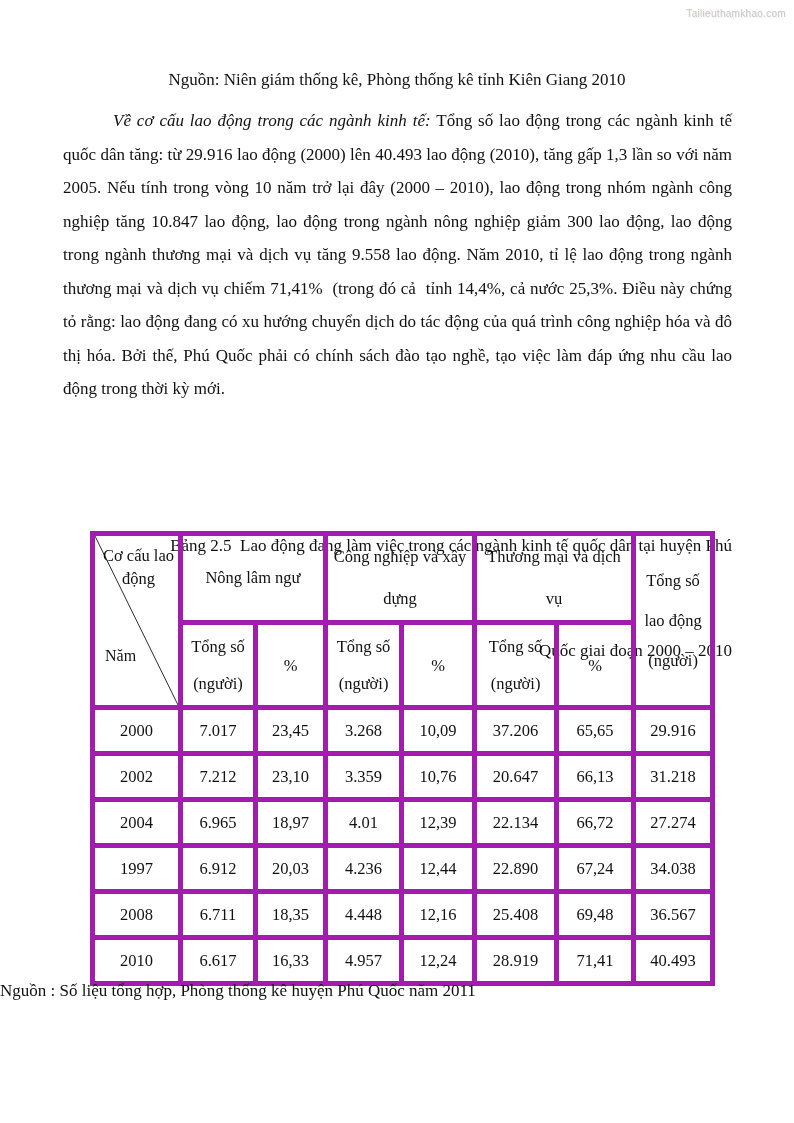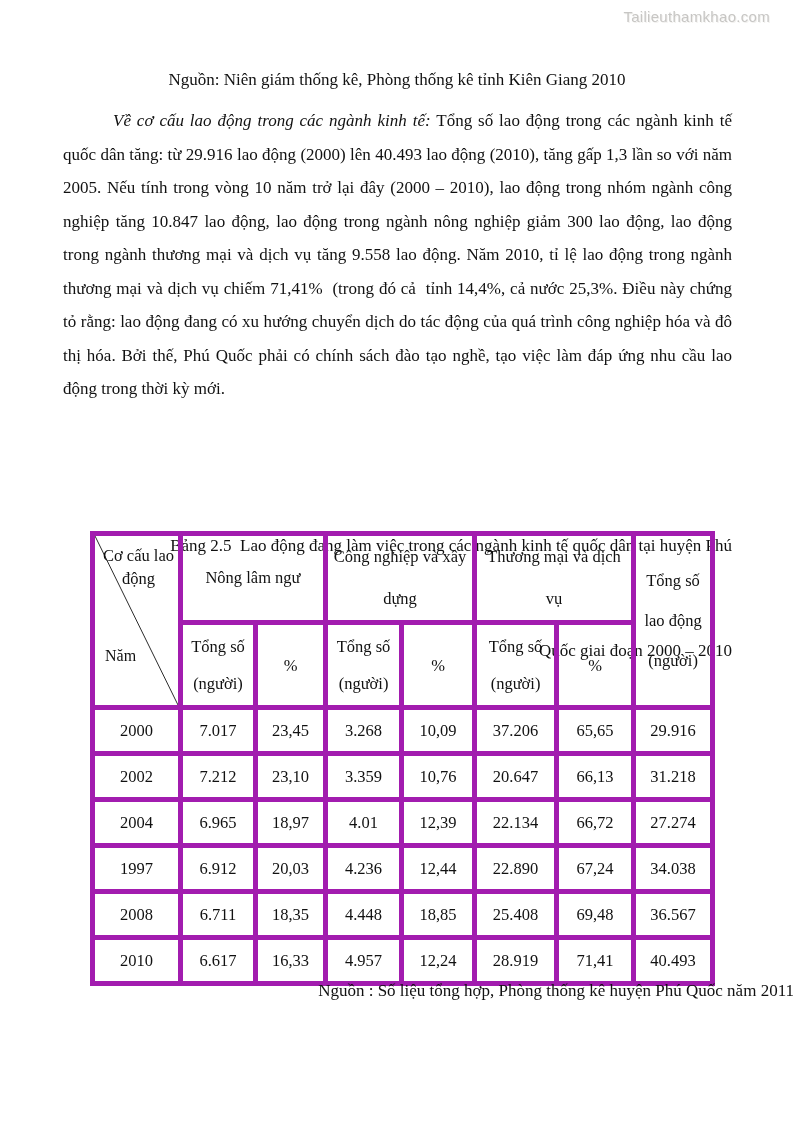--- a/index.html
+++ b/index.html
@@ -10,23 +10,23 @@
     height: 1123px;
     background: #ffffff;
     font-family: "Liberation Serif", "DejaVu Serif", serif;
     color: #111111;
     overflow: hidden;
     margin: 0 auto;
   }
   .watermark {
     position: absolute;
     top: 8px;
-    right: 24px;
+    right: 8px;
     font-family: "Liberation Sans", "DejaVu Sans", sans-serif;
-    font-size: 15px;
+    font-size: 10px;
     color: #c7c6c4;
     text-shadow: 1px 1px 0 #f2f1ef;
     letter-spacing: 0.3px;
   }
   .source-top {
     position: absolute;
     top: 70px;
     left: 0;
     width: 100%;
     text-align: center;
@@ -90,21 +90,21 @@
     bottom: 28px; left: 10px;
     font-size: 16px;
   }
   th.corner-cell svg { position: absolute; top: 0; left: 0; width: 100%; height: 100%; display: block; }
   th.total-col { vertical-align: top; padding-top: 12px; line-height: 40px; }
   .source-bottom {
     position: absolute;
     top: 981px;
     left: 0;
     width: 100%;
-    text-align: right;
+    text-align: left;
     font-size: 17px;
     white-space: pre-wrap;
   }
 </style>
 </head>
 <body>
 
 <div class="page">
 
   <div class="watermark">Tailieuthamkhao.com</div>
@@ -204,21 +204,21 @@
           <td class="data-cell">12,44</td>
           <td class="data-cell">22.890</td>
           <td class="data-cell">67,24</td>
           <td class="data-cell">34.038</td>
         </tr>
         <tr>
           <td class="year-cell">2008</td>
           <td class="data-cell">6.711</td>
           <td class="data-cell">18,35</td>
           <td class="data-cell">4.448</td>
-          <td class="data-cell">18,85</td>
+          <td class="data-cell">12,16</td>
           <td class="data-cell">25.408</td>
           <td class="data-cell">69,48</td>
           <td class="data-cell">36.567</td>
         </tr>
         <tr>
           <td class="year-cell">2010</td>
           <td class="data-cell">6.617</td>
           <td class="data-cell">16,33</td>
           <td class="data-cell">4.957</td>
           <td class="data-cell">12,24</td>

